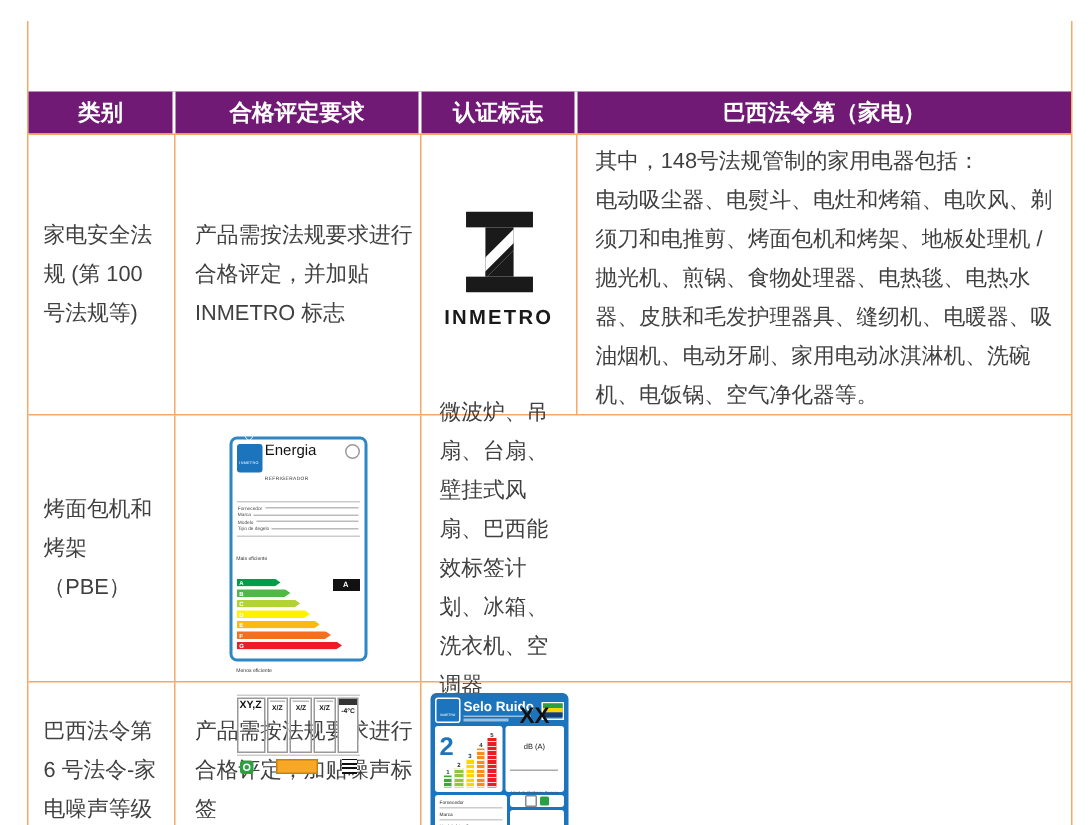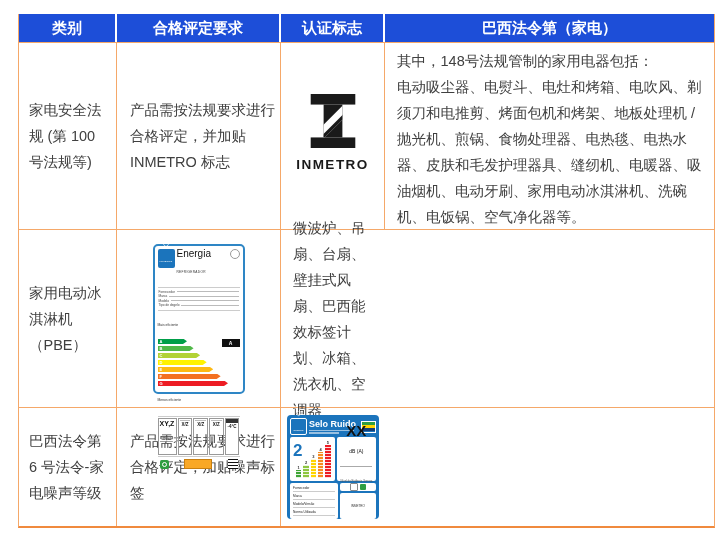--- a/index.html
+++ b/index.html
@@ -1,21 +1,21 @@
 <!DOCTYPE html>
 <html><head>
 <meta charset="utf-8">
 <style>
   html,body{margin:0;padding:0;background:#fff;}
   .canvas{position:relative;width:728px;height:550px;background:#fff;overflow:hidden;
           font-family:"Liberation Sans","DejaVu Sans",sans-serif;color:#404040;}
   .table{position:absolute;left:18px;top:14px;width:695px;
          border-left:1px solid #F5A869;border-right:1px solid #F5A869;border-bottom:2px solid #F08A3E;}
   .grid{display:grid;grid-template-columns:98px 164px 104px 329px;}
-  .thead{background:#1d4ed8;}
+  .thead{background:#701a75;margin-top:47px;}
   .th{height:28px;display:flex;align-items:center;justify-content:center;
       color:#fff;font-weight:bold;font-size:15px;border-right:2px solid #fff;}
   .th:last-child{border-right:none;}
   .row{border-top:1px solid #F5A869;}
   .row:first-of-type{border-top:none;}
   .cell{border-right:1px solid #F5A869;font-size:14.5px;line-height:26px;
         display:flex;flex-direction:column;justify-content:center;box-sizing:border-box;}
   .cell:last-child{border-right:none;}
   .r1{height:186px;} .r2{height:177px;} .r3{height:118px;}
   .cat{padding:4px 6px 4px 10px;white-space:pre-line;}
@@ -138,21 +138,21 @@
             </g>
           </svg>
           <div class="inmetro-caption">INMETRO</div>
         </div>
       </div>
       <div class="cell scope top r1">其中，148号法规管制的家用电器包括：
 电动吸尘器、电熨斗、电灶和烤箱、电吹风、剃须刀和电推剪、烤面包机和烤架、地板处理机 / 抛光机、煎锅、食物处理器、电热毯、电热水器、皮肤和毛发护理器具、缝纫机、电暖器、吸油烟机、电动牙刷、家用电动冰淇淋机、洗碗机、电饭锅、空气净化器等。</div>
     </div>
 
     <div class="grid row">
-      <div class="cell cat r2">家用电动冰淇淋机
+      <div class="cell cat r2">烤面包机和烤架
 （PBE）</div>
       <div class="cell mark r2">
 
         <div class="energia">
           <div class="e-head">
             <div class="e-logo">
               <span class="swan">⛉</span>
               <span class="b">INMETRO</span>
             </div>
             <div class="e-titles">

